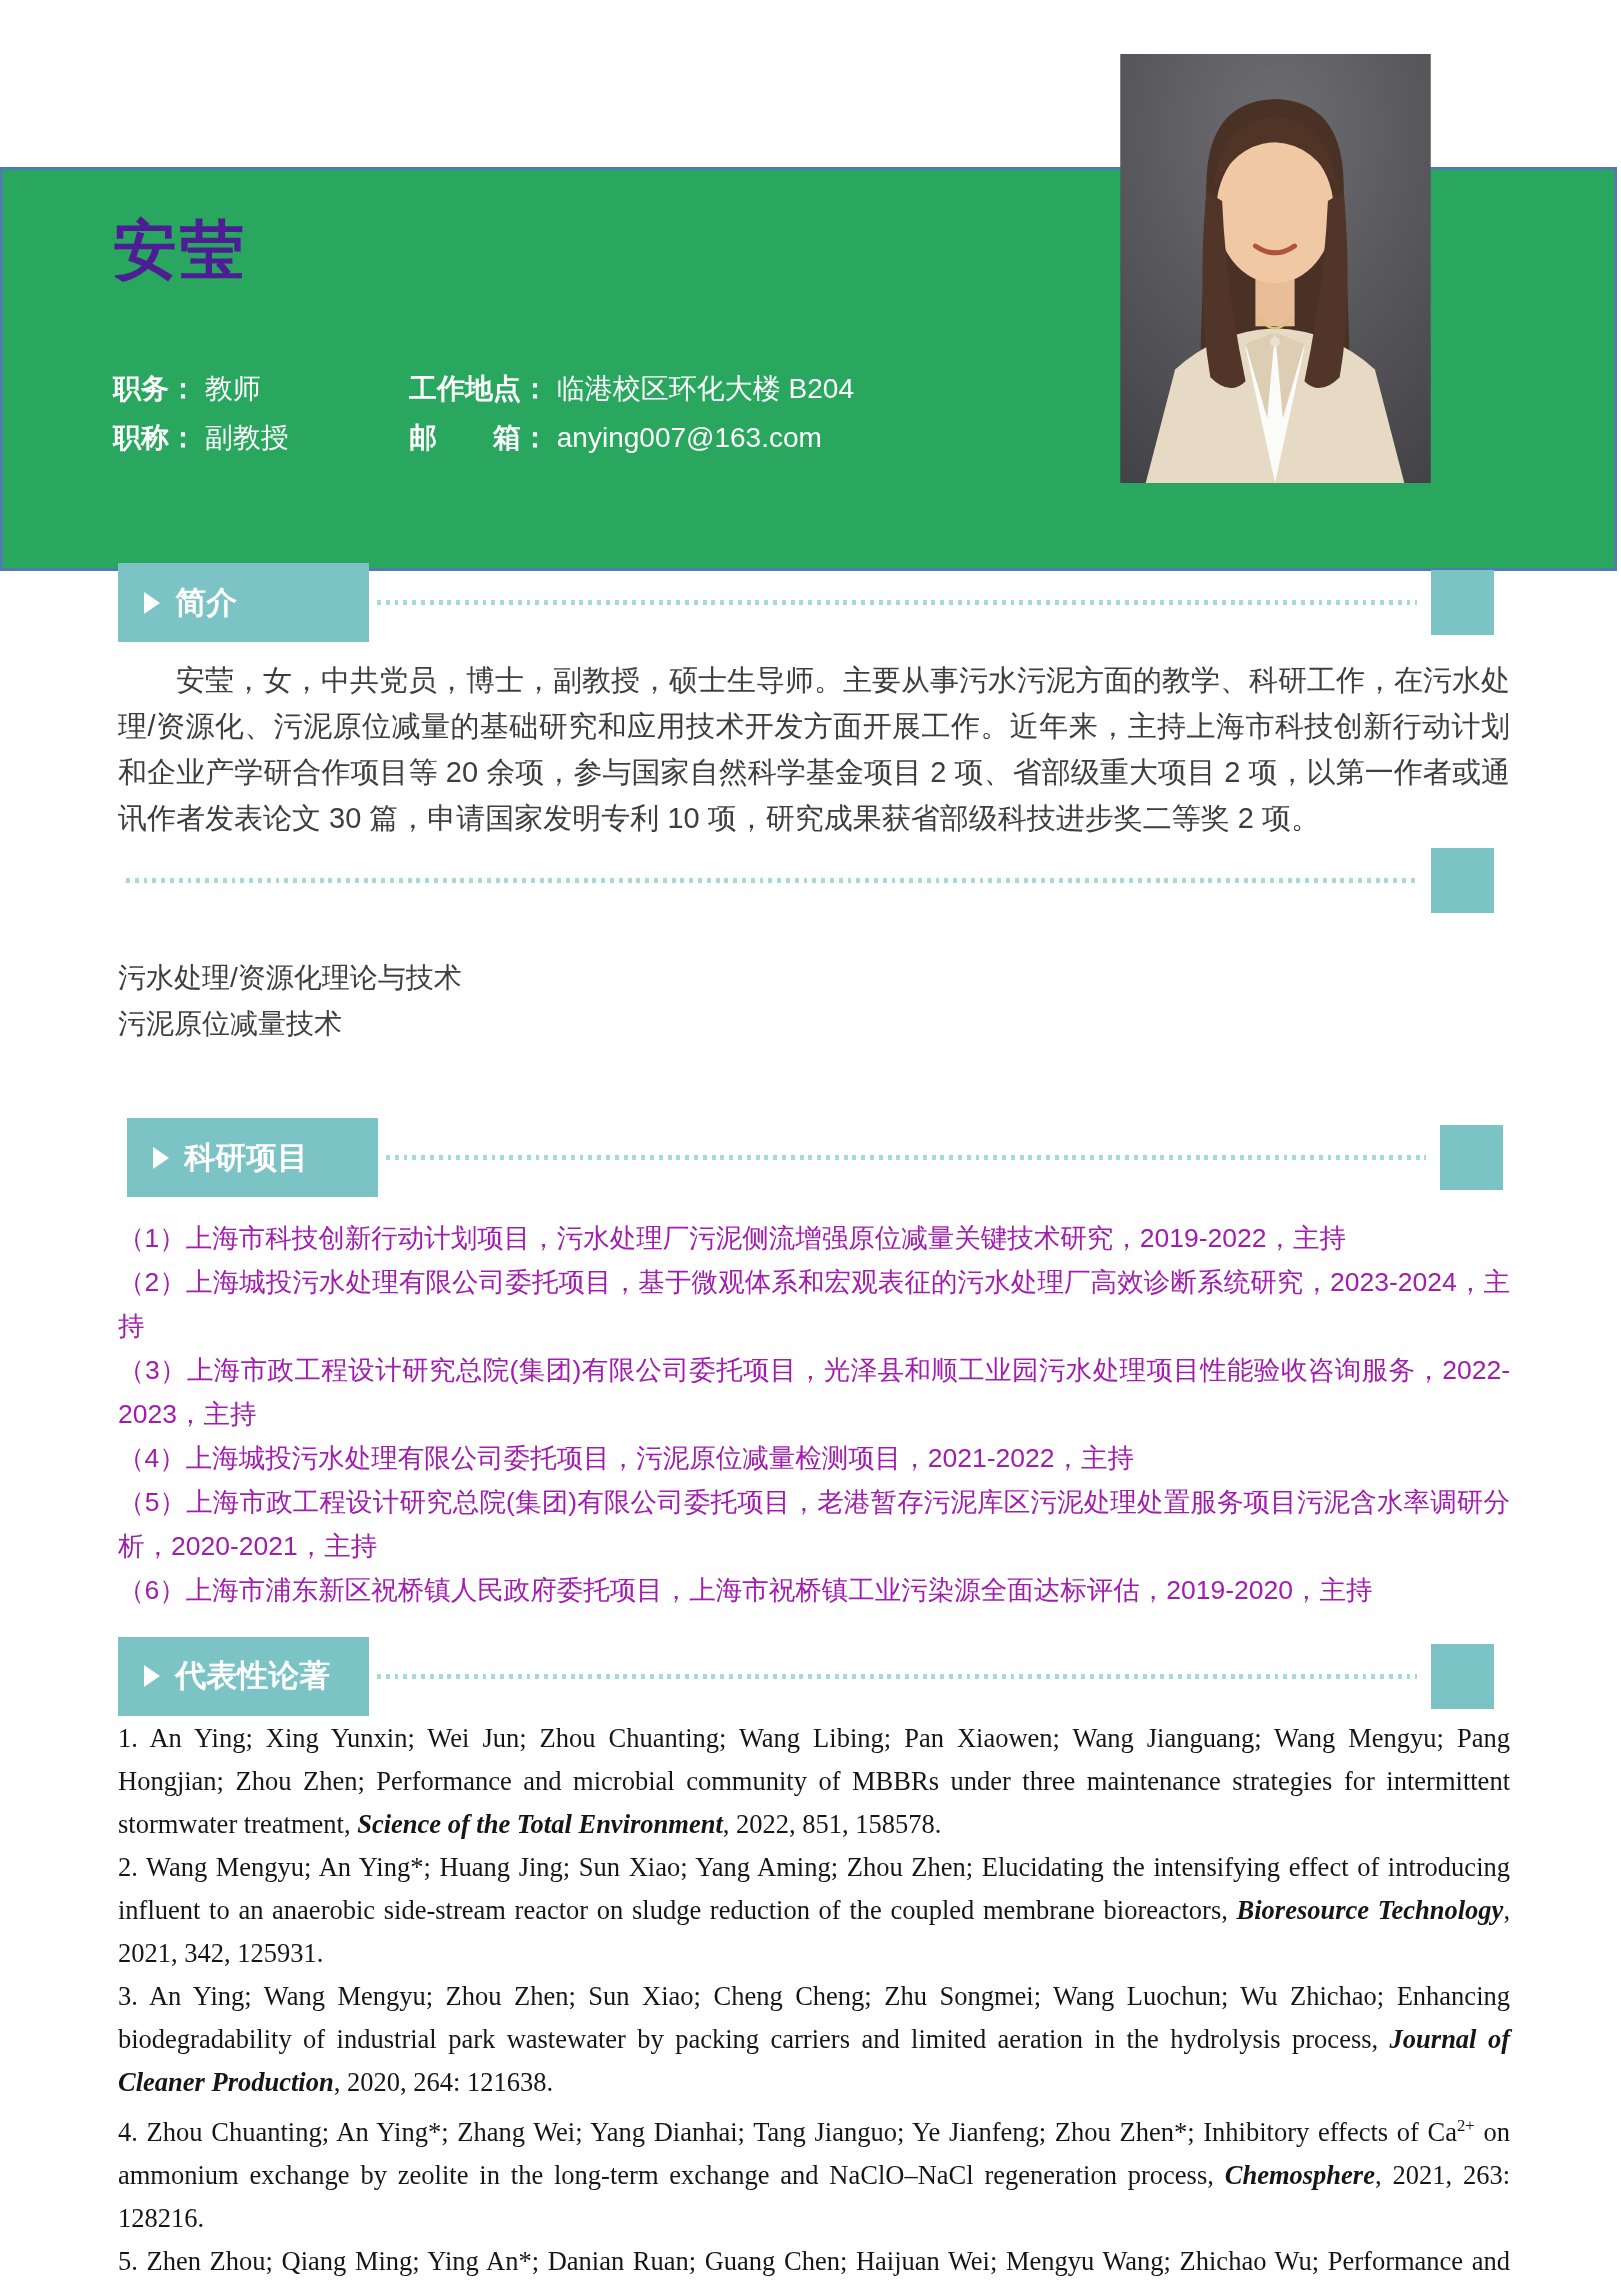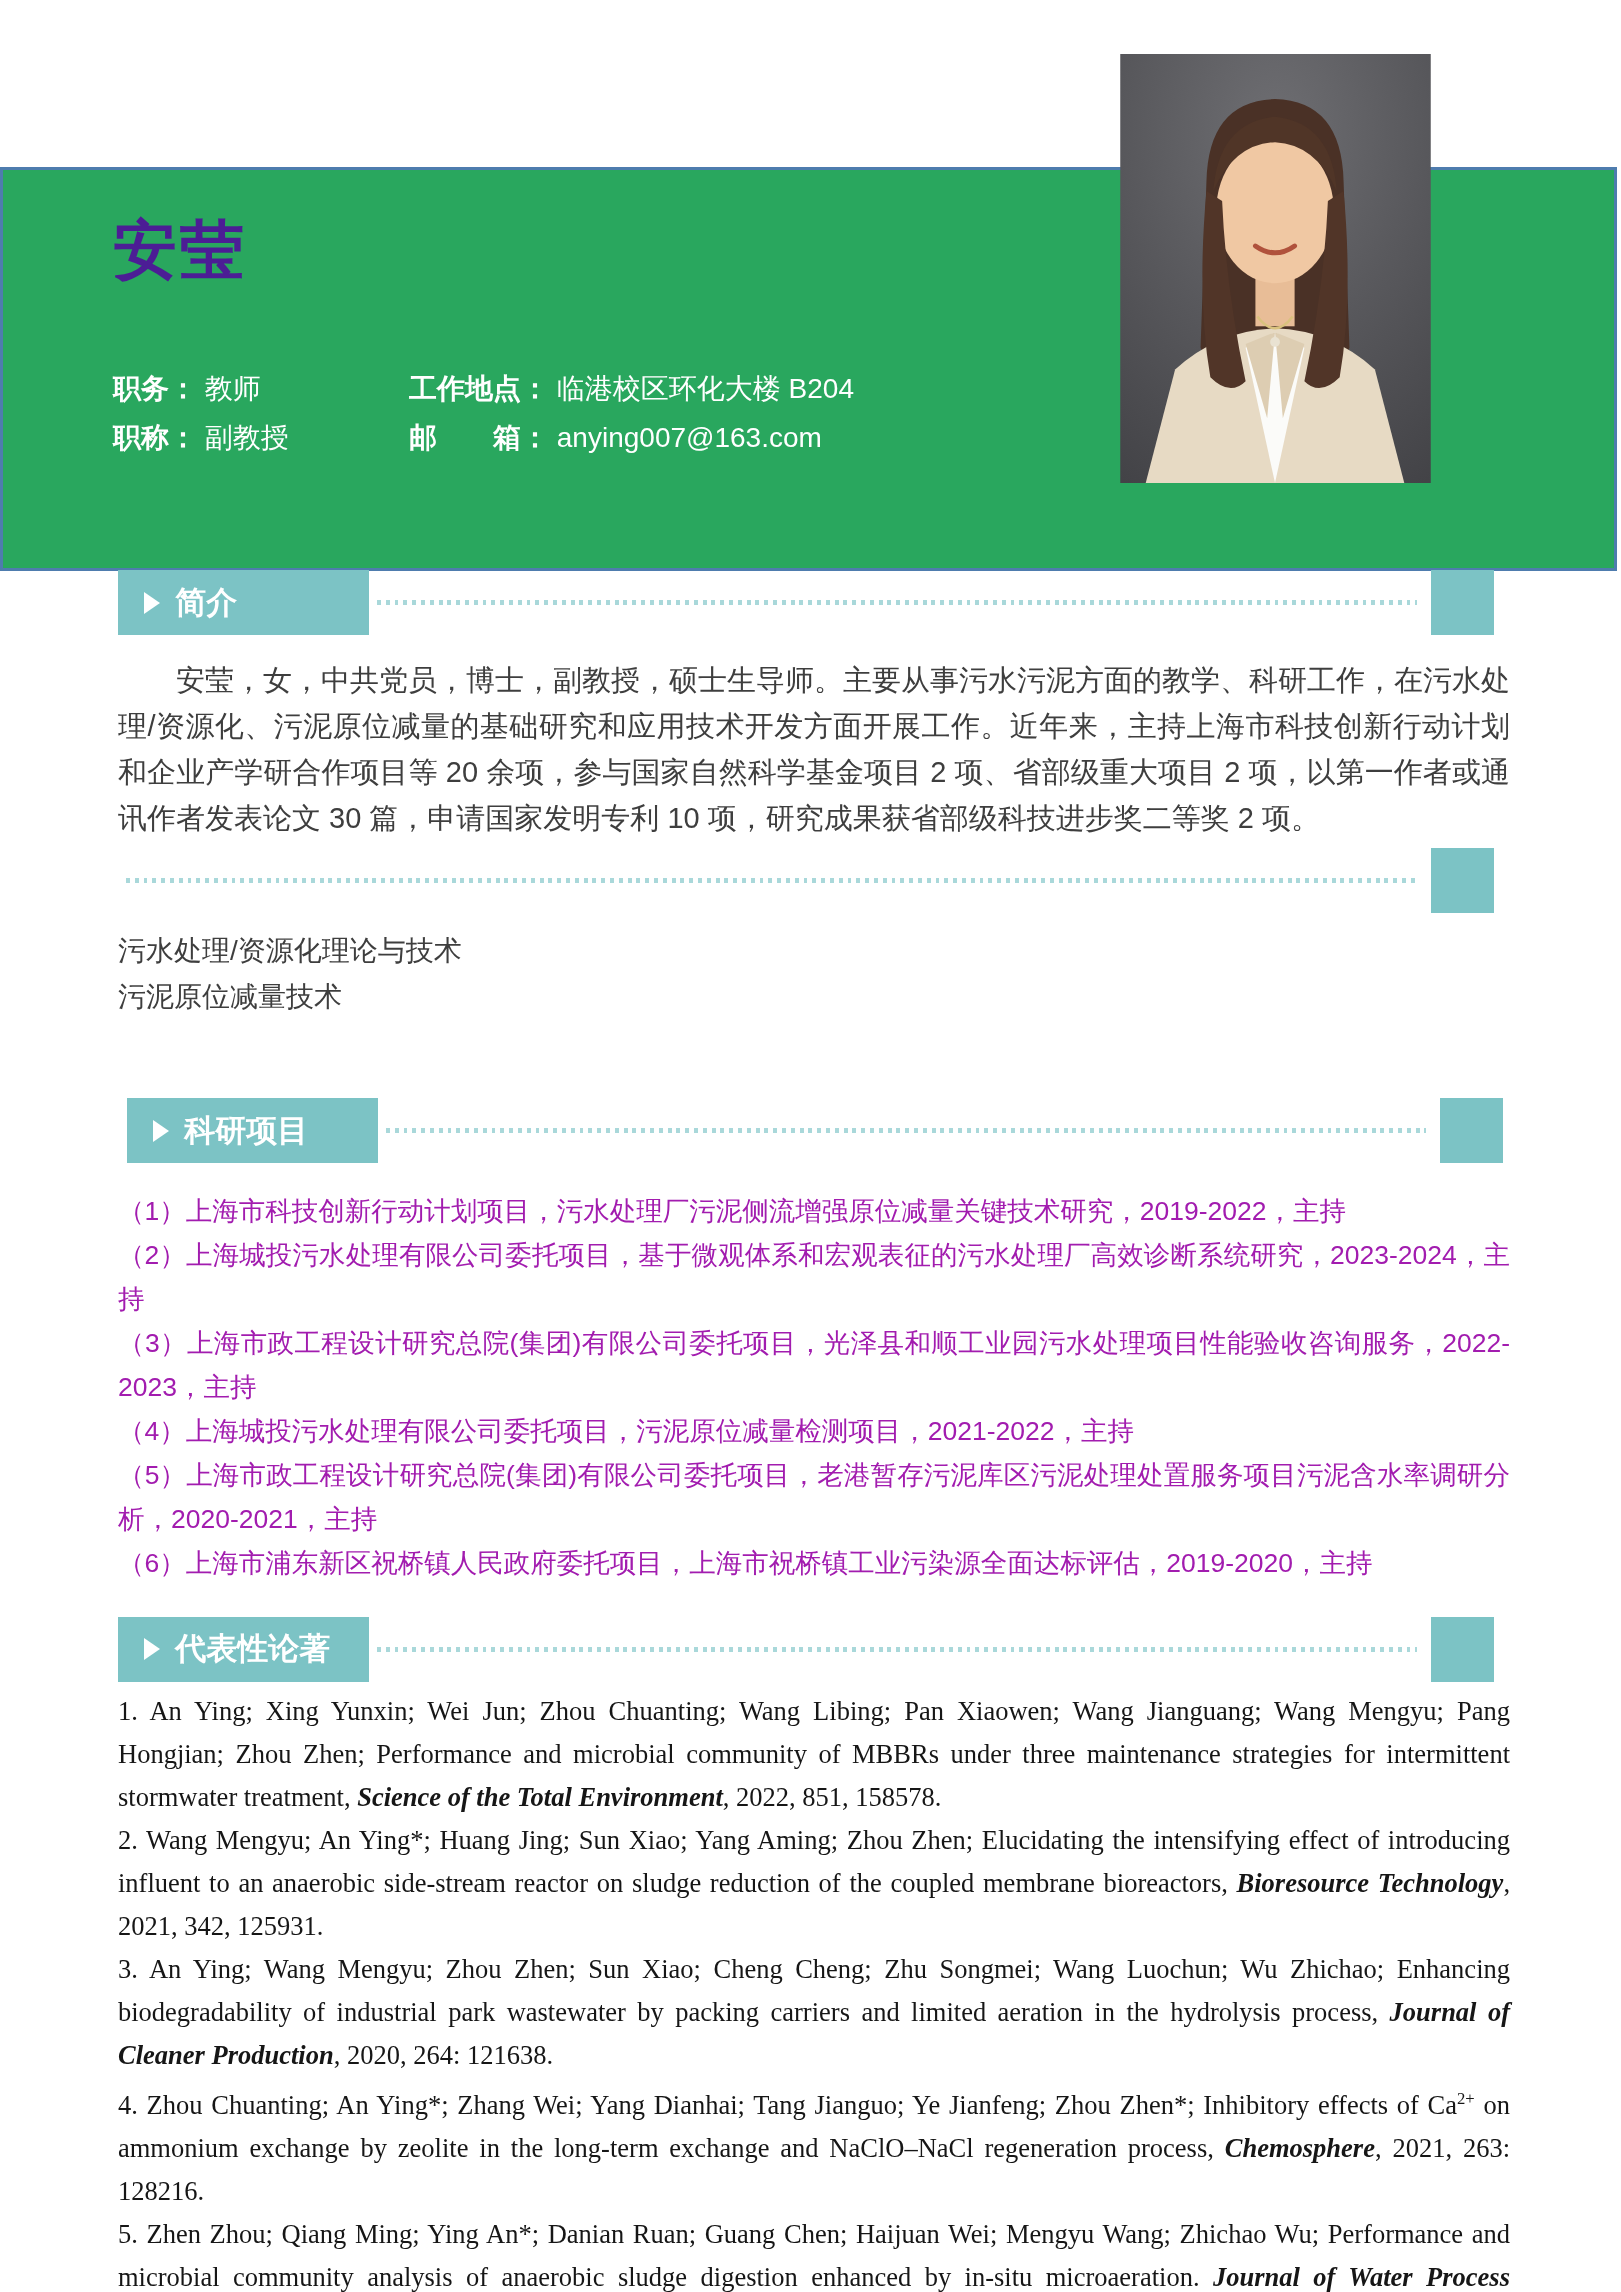--- a/index.html
+++ b/index.html
@@ -19,33 +19,33 @@
   .meta-value{font-weight:normal;margin-left:7.8px;}
 
   
   .photo{position:absolute;left:1120px;top:54px;width:311px;height:429px;z-index:5;}
   .photo svg{display:block;}
 
   
   .content{position:absolute;left:118px;top:570px;width:1392px;}
 
   .sec-head{display:flex;align-items:center;height:65px;width:1376px;}
-  .badge{flex:none;width:251px;height:65px;background:#7CC3C5;display:flex;align-items:center;
+  .badge{flex:none;width:251px;height:79px;background:#7CC3C5;display:flex;align-items:center;
          box-sizing:border-box;padding-left:25.5px;gap:15.7px;color:#fff;font-size:31px;font-weight:bold;}
   .tri{flex:none;width:0;height:0;border-left:16.7px solid #fff;
        border-top:11.8px solid transparent;border-bottom:11.8px solid transparent;}
   .dots{flex:1;height:4.9px;margin:0 13.7px 0 7.8px;
         background:repeating-linear-gradient(to right,#A9D8DA 0 3.9px,transparent 3.9px 8.8px);}
   .endcap{flex:none;width:63px;height:65px;background:#7CC3C5;}
 
   .intro-text{margin:21.6px 0 0;font-size:29px;line-height:46px;color:#3E3E3E;
               text-align:justify;text-indent:2em;}
 
   .head-research{margin-top:7.8px;}
-  .research-list{margin-top:15px;}
+  .research-list{margin-top:42px;}
   .research-list p{margin:0;font-size:28px;line-height:46px;color:#3E3E3E;}
 
   .head-projects{margin-top:78px;padding-left:9px;}
   .projects-list{margin-top:25.5px;}
   .projects-list p{margin:0;font-size:26.5px;line-height:44px;color:#a21caf;text-align:justify;}
 
   .head-pubs{margin-top:32px;}
   .pubs{margin-top:7.8px;}
   .pubs p{margin:0;font-size:26.5px;line-height:43px;color:#161616;
           font-family:"Liberation Serif",serif;text-align:justify;}

